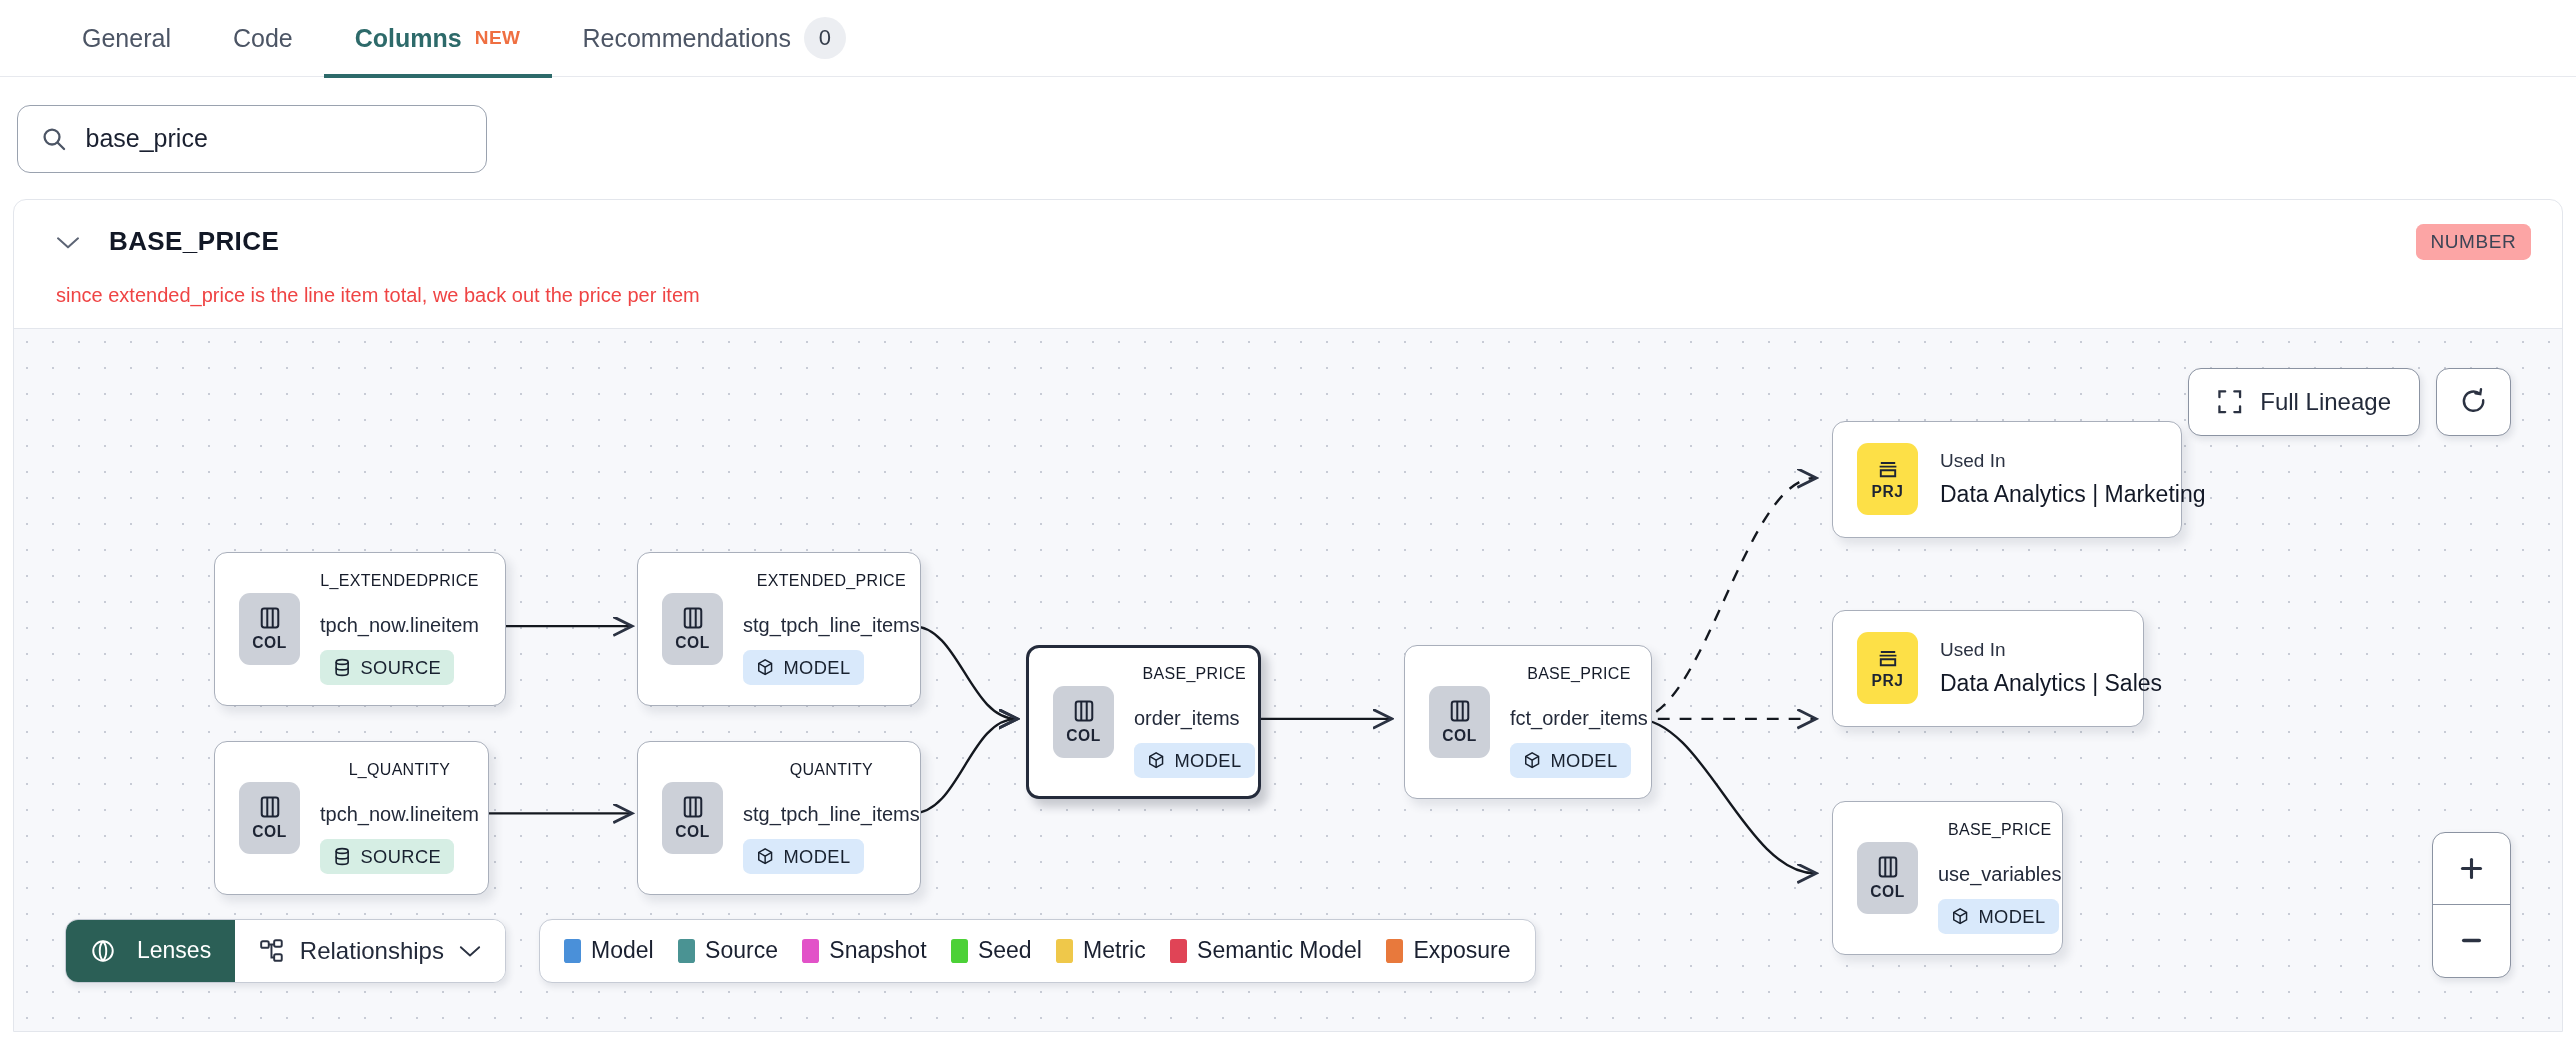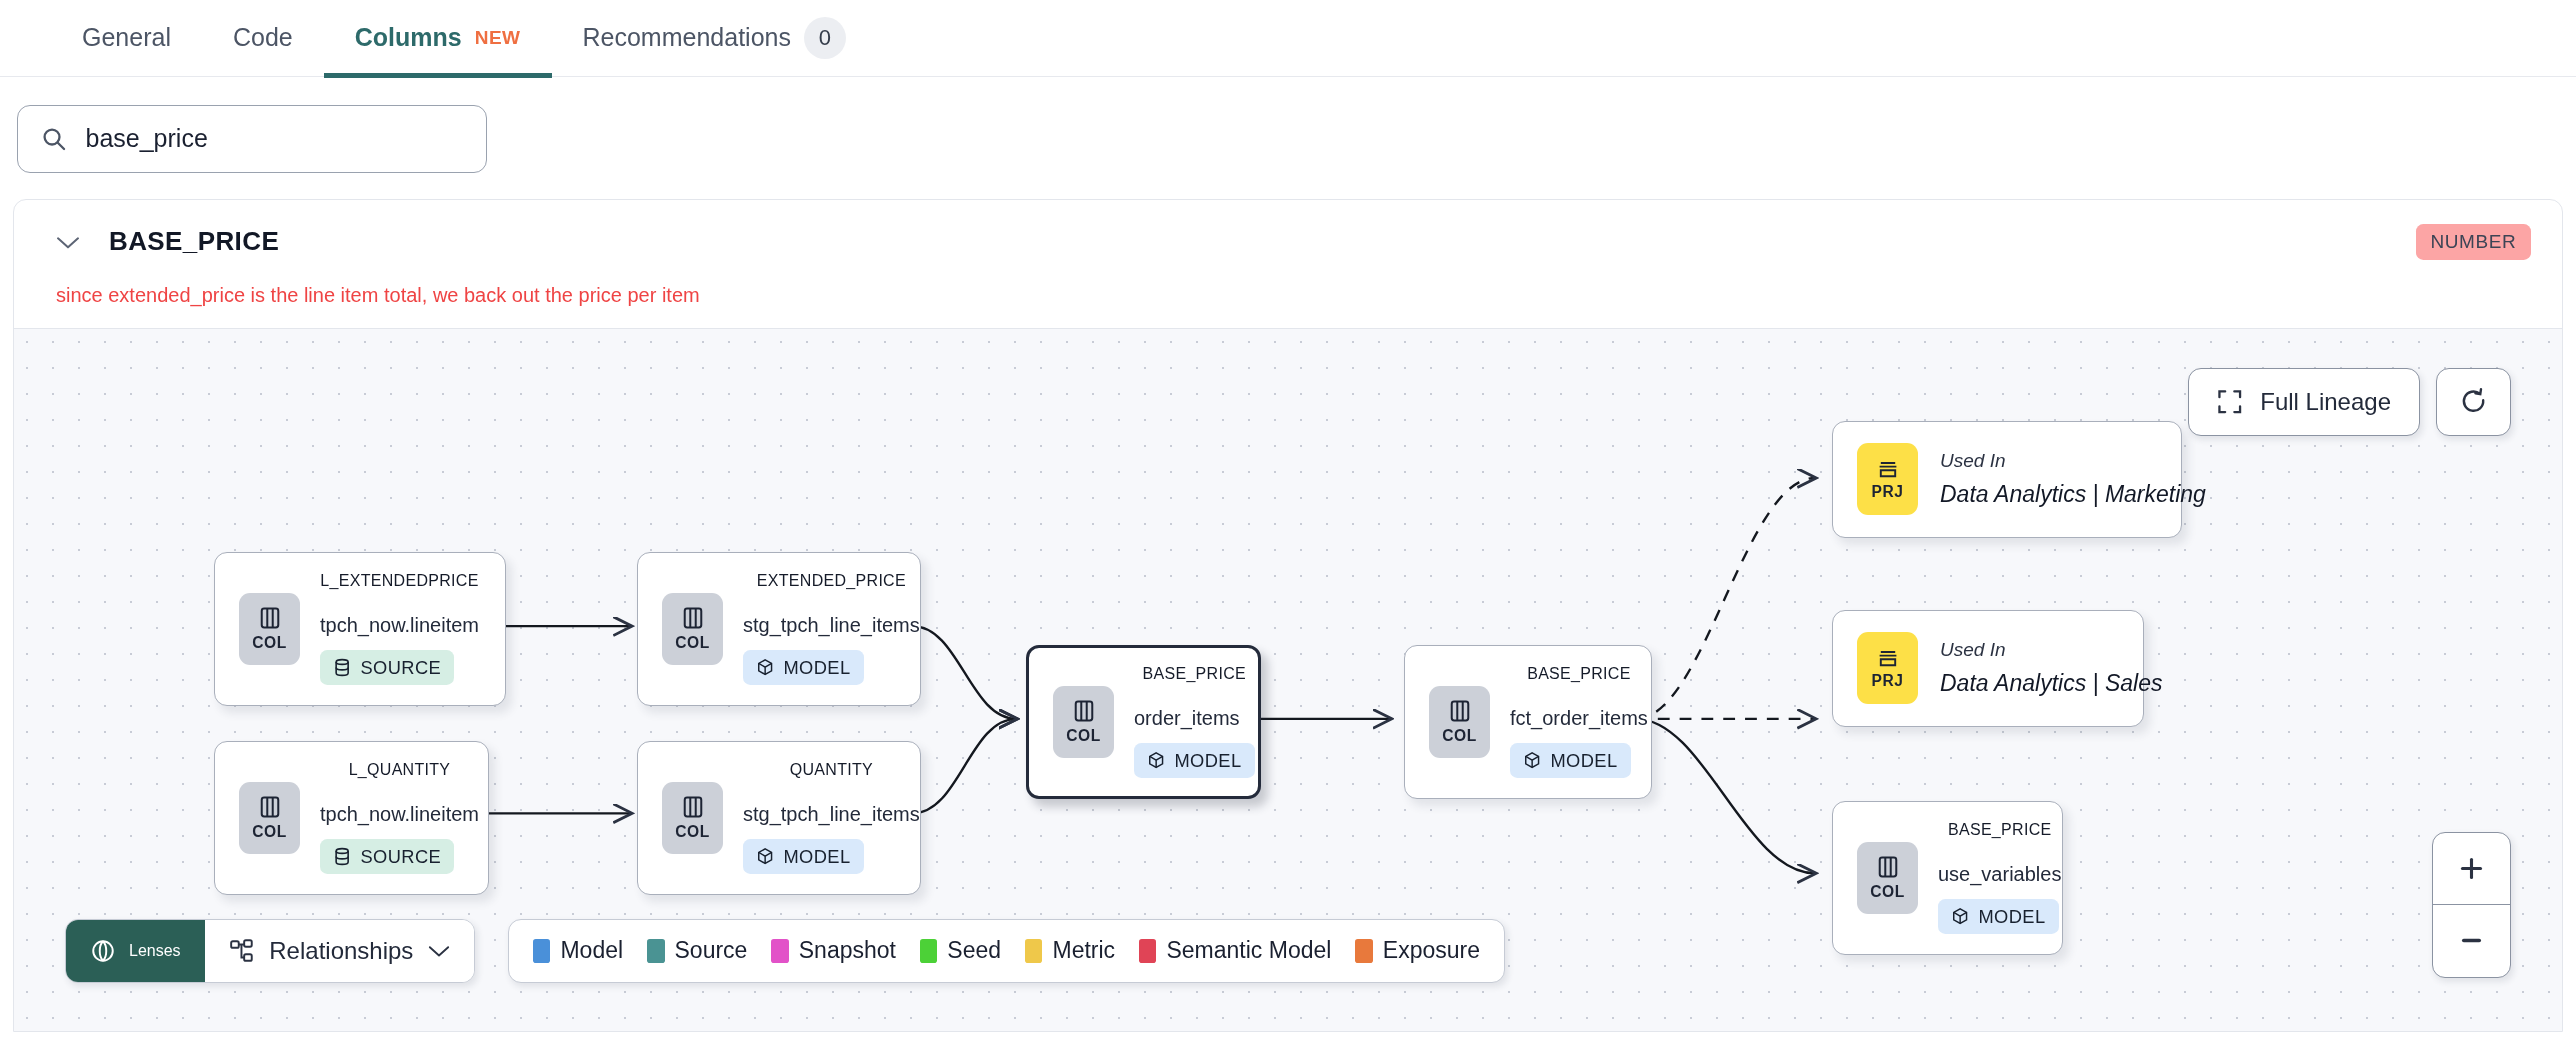--- a/index.html
+++ b/index.html
@@ -9,21 +9,21 @@
     background: #ffffff;
     font-family: "Liberation Sans", sans-serif;
     overflow: hidden;
   }
 
   
   .tabbar {
     position: relative;
     height: 77px;
     display: flex;
-    align-items: flex-end;
+    align-items: center;
     padding-left: 51px;
     border-bottom: 1.8px solid #e7e9ee;
     background: #fff;
   }
   .tab {
     position: relative;
     height: 77px;
     display: flex;
     align-items: center;
     gap: 13px;
@@ -157,21 +157,21 @@
   }
   .node-sub { font-size: 20px; color: #232a3a; margin-bottom: 13px; margin-top: 24px; }
   .tagpill {
     display: inline-flex; align-items: center; gap: 9.2px;
     font-size: 18.3px; letter-spacing: 0.4px;
     border-radius: 7.3px; padding: 6.4px 13px;
   }
   .tagpill.model { background: #d9e9fb; color: #18212f; }
   .tagpill.source { background: #d6eee4; color: #18212f; }
 
-  .prj-body { padding-left: 22px; font-style: italic; }
+  .prj-body { padding-left: 22px; }
   .prj-kicker { font-size: 19px; color: #2b3242; margin-bottom: 9.2px; }
   .prj-name { font-size: 23px; color: #121826; white-space: nowrap; }
 
   
   .top-right-controls {
     position: absolute; top: 39px; right: 51px;
     display: flex; gap: 16.5px; align-items: stretch;
   }
   .btn-outline {
     background: #fff;
@@ -209,22 +209,22 @@
     display: flex; gap: 33px; align-items: center;
   }
   .lenses-group {
     display: flex; border-radius: 13px; overflow: hidden;
     border: 1.8px solid #c6cbd5; background: #fff;
     box-shadow: 2.8px 3.7px 6.4px rgba(40,48,70,.10);
     height: 64px;
   }
   .lenses-btn {
     background: #2b5f56; color: #fff;
-    display: flex; align-items: center; gap: 13px;
-    padding: 0 24px; font-size: 16px; cursor: pointer;
+    display: flex; align-items: center; gap: 21px;
+    padding: 0 24px; font-size: 23px; cursor: pointer;
   }
   .rel-btn {
     background: #fff; color: #232a3a;
     display: flex; align-items: center; gap: 14.7px;
     padding: 0 24px; font-size: 24px; cursor: pointer;
   }
   .legend {
     display: flex; align-items: center; gap: 24px;
     background: #fff; border: 1.8px solid #c6cbd5;
     border-radius: 13px; padding: 0 24px; height: 64px;

